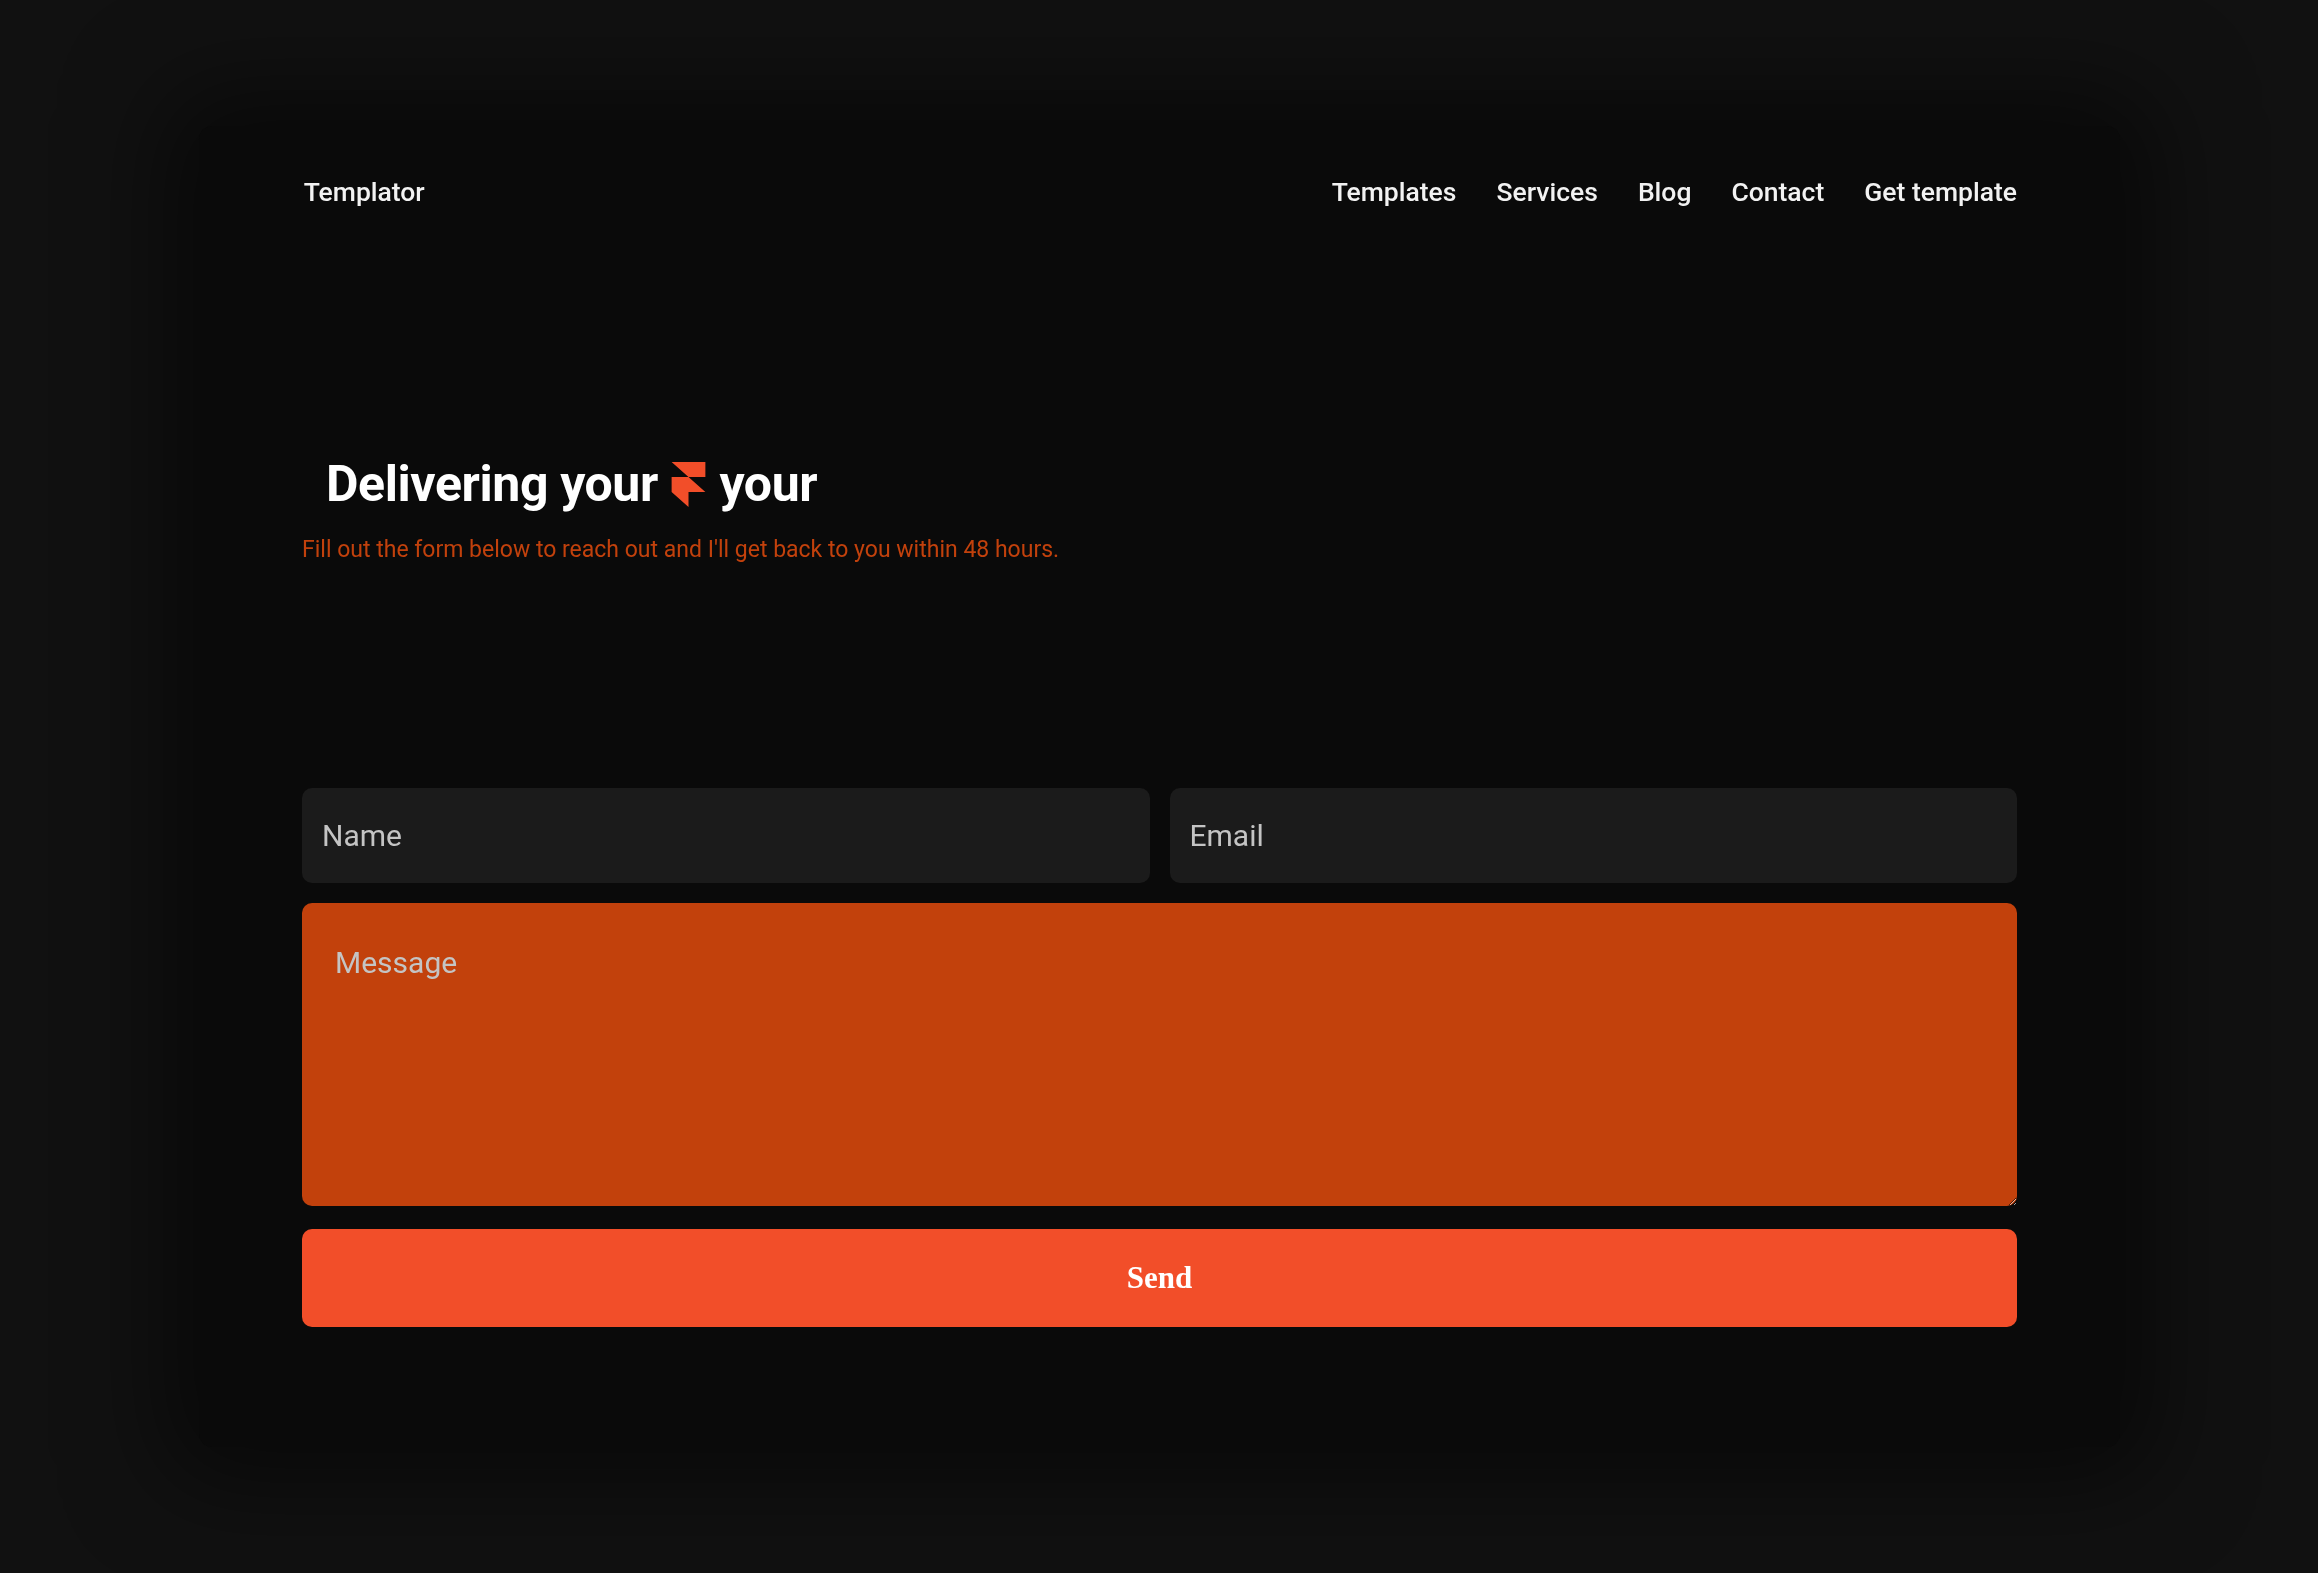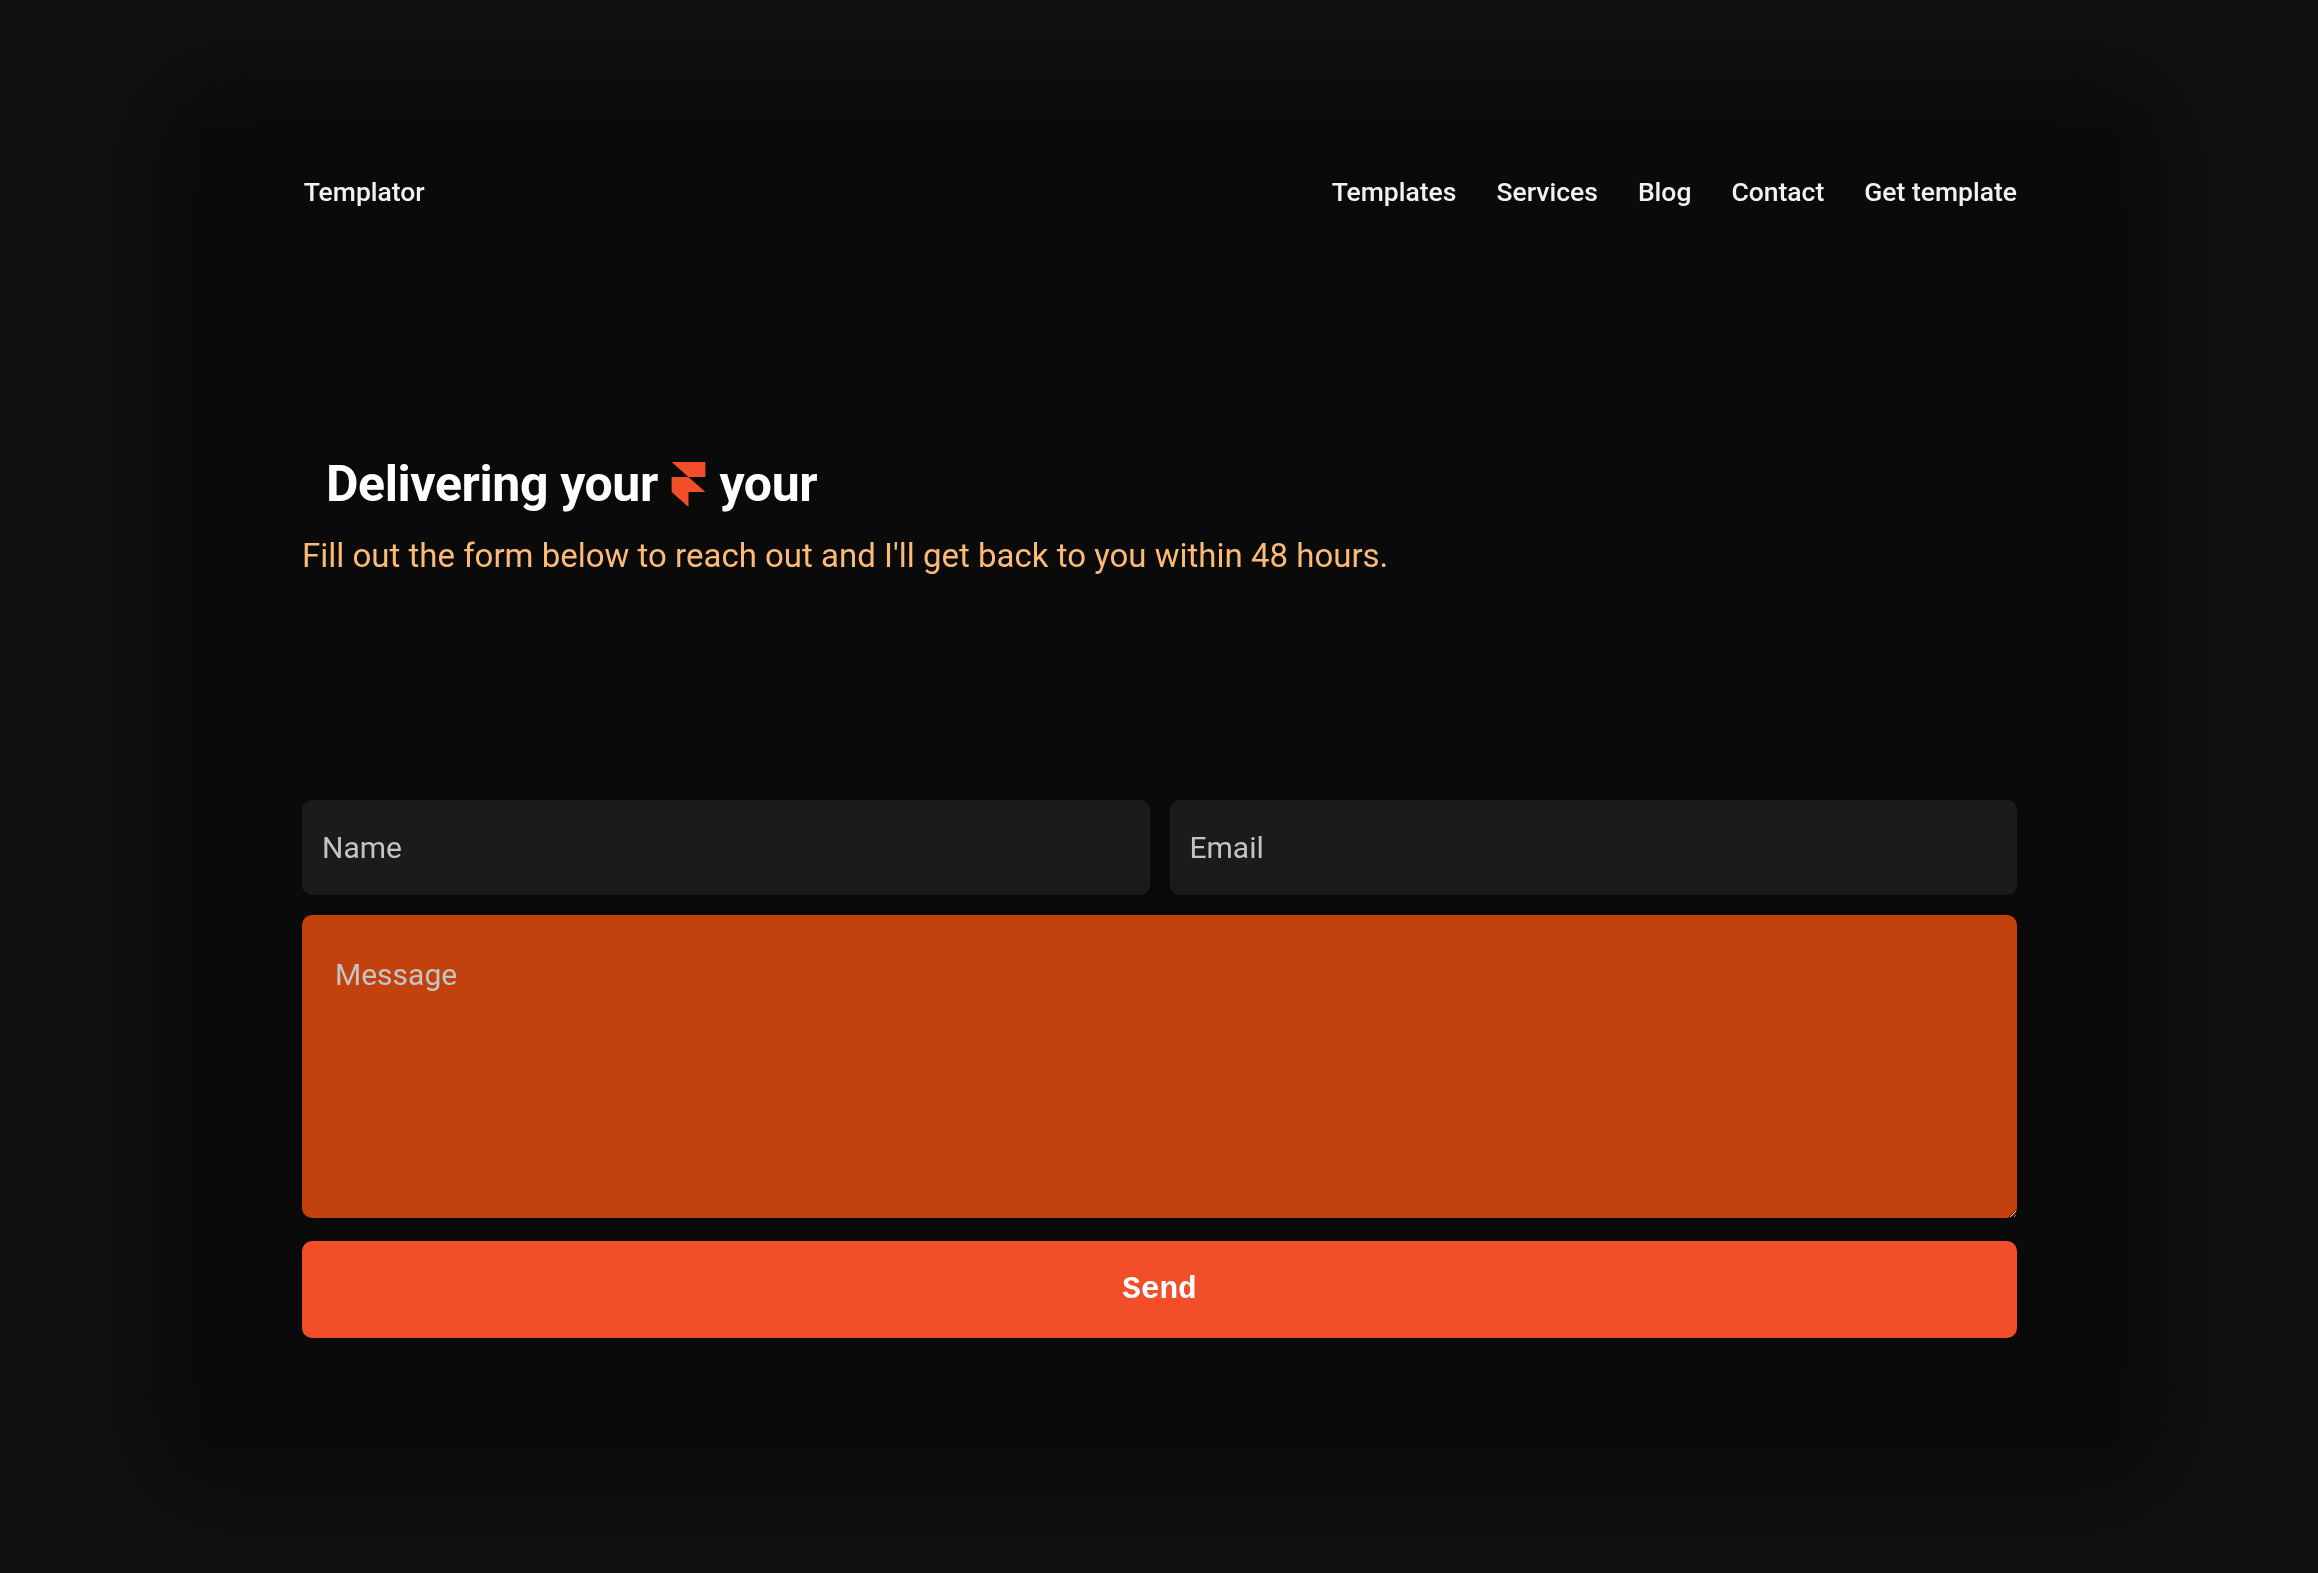--- a/index.html
+++ b/index.html
@@ -80,23 +80,23 @@
 
     .framer-icon {
       display: inline-flex;
       width: 35px;
       height: 45px;
       margin: 0 3.3px;
     }
 
     .hero-subtitle {
       margin-top: 23px;
-      font-size: 33px;
+      font-size: 23px;
       font-weight: 400;
-      color: #fdba74;
+      color: #c2410c;
     }
 
     .form {
       margin-top: 225px;
     }
 
     .form-row {
       display: flex;
       gap: 20px;
       margin-bottom: 20px;
@@ -140,21 +140,21 @@
     .submit-button {
       width: 100%;
       background: #f24e29;
       border: none;
       border-radius: 10px;
       padding: 31px 0;
       font-size: 31px;
       font-weight: 700;
       color: #ffffff;
       cursor: pointer;
-      font-family: Liberation Mono, monospace;
+      font-family: Liberation Serif, serif;
     }
   </style>
 </head>
 <body>
 
 <div class="outer-container">
   <div class="page-card">
 
     <header class="header">
       <div class="brand">Templator</div>

